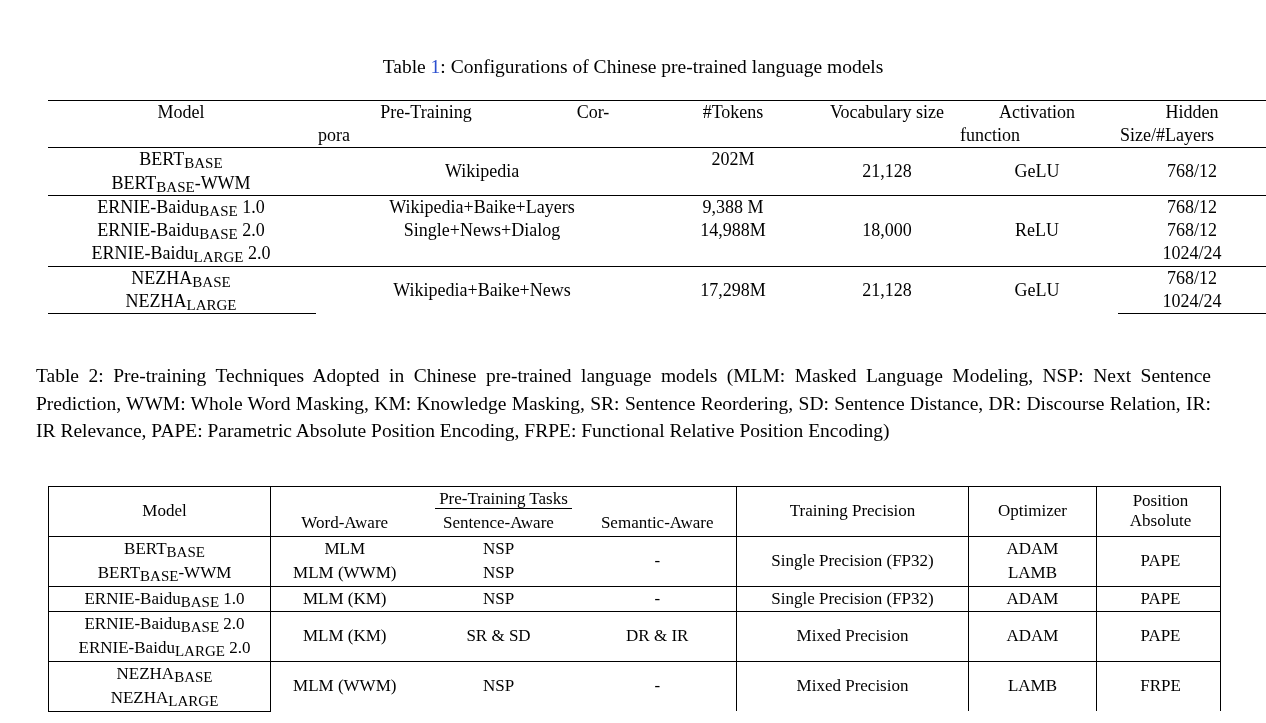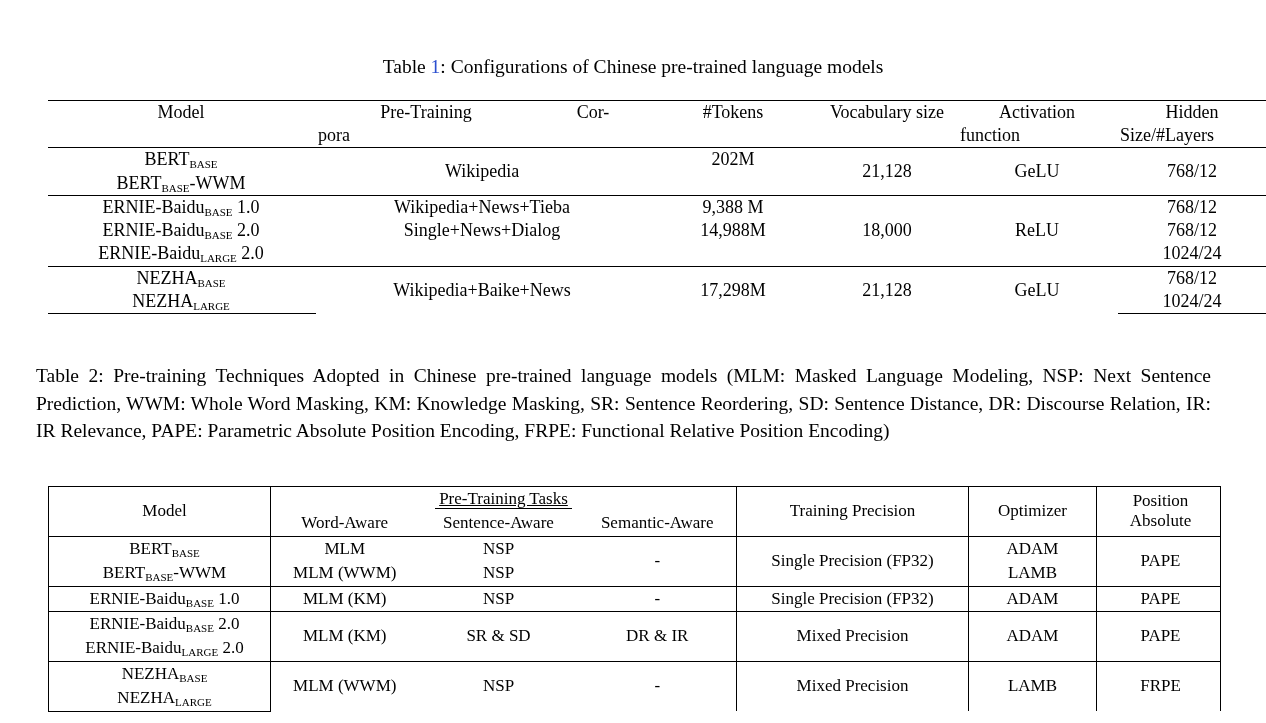--- a/index.html
+++ b/index.html
@@ -50,21 +50,21 @@
   table.t1 td {
     vertical-align: top;
     padding: 1px 4px 1px 2px;
     line-height: 1.18;
   }
   .rule-top { border-top: 1.6px solid #000; }
   .rule-mid { border-top: 1.1px solid #000; }
   .rule-bot { border-bottom: 1.6px solid #000; }
 
   sub.sm {
-    font-size: 11px;
+    font-size: 15px;
     vertical-align: baseline;
     position: relative;
     top: 3px;
     margin-top: 10px;
   }
 
   .cell-c { text-align: center; }
   .cell-l { text-align: center; }
 
   
@@ -114,21 +114,20 @@
   .t2 col.d6 { width: 124px; }
 
   .bl { border-left: 1.1px solid #000; }
   .br { border-right: 1.1px solid #000; margin-top: 12px; }
   .bt { border-top: 1.1px solid #000; }
   .bt-thick { border-top: 1.6px solid #000; }
   .bb-thick { border-bottom: 1.6px solid #000; }
 
   .underline-span {
     border-bottom: 1.1px solid #000;
-    text-decoration: underline;
   }
   .nowrap { white-space: nowrap; }
 </style>
 </head>
 <body>
 
 <div class="page">
 
   <div class="t1-caption">
     <span>Table </span><span class="num">1</span><span>: Configurations of Chinese pre-trained language models</span>
@@ -177,21 +176,21 @@
           <td class="rule-mid cell-l" rowspan="2" style="vertical-align:middle">768/12</td>
           <td class="rule-mid cell-l" rowspan="2" style="vertical-align:middle">12</td>
         </tr>
         <tr>
           <td class="cell-l nowrap"><span>BERT</span><sub class="sm">BASE</sub><span>-WWM</span></td>
           <td class="cell-c"></td>
         </tr>
 
         <tr>
           <td class="rule-mid cell-l nowrap"><span>ERNIE-Baidu</span><sub class="sm">BASE</sub><span> 1.0</span></td>
-          <td class="rule-mid cell-l nowrap" colspan="2">Wikipedia+News+Tieba</td>
+          <td class="rule-mid cell-l nowrap" colspan="2">Wikipedia+Baike+Layers</td>
           <td class="rule-mid cell-c">9,388 M</td>
           <td class="rule-mid cell-c" rowspan="3" style="vertical-align:middle">18,000</td>
           <td class="rule-mid cell-l" rowspan="3" style="vertical-align:middle">ReLU</td>
           <td class="rule-mid cell-l">768/12</td>
           <td class="rule-mid cell-l">12</td>
         </tr>
         <tr>
           <td class="cell-l nowrap"><span>ERNIE-Baidu</span><sub class="sm">BASE</sub><span> 2.0</span></td>
           <td class="cell-l nowrap" colspan="2" rowspan="2" style="vertical-align:top">Single+News+Dialog</td>
           <td class="cell-c">14,988M</td>

